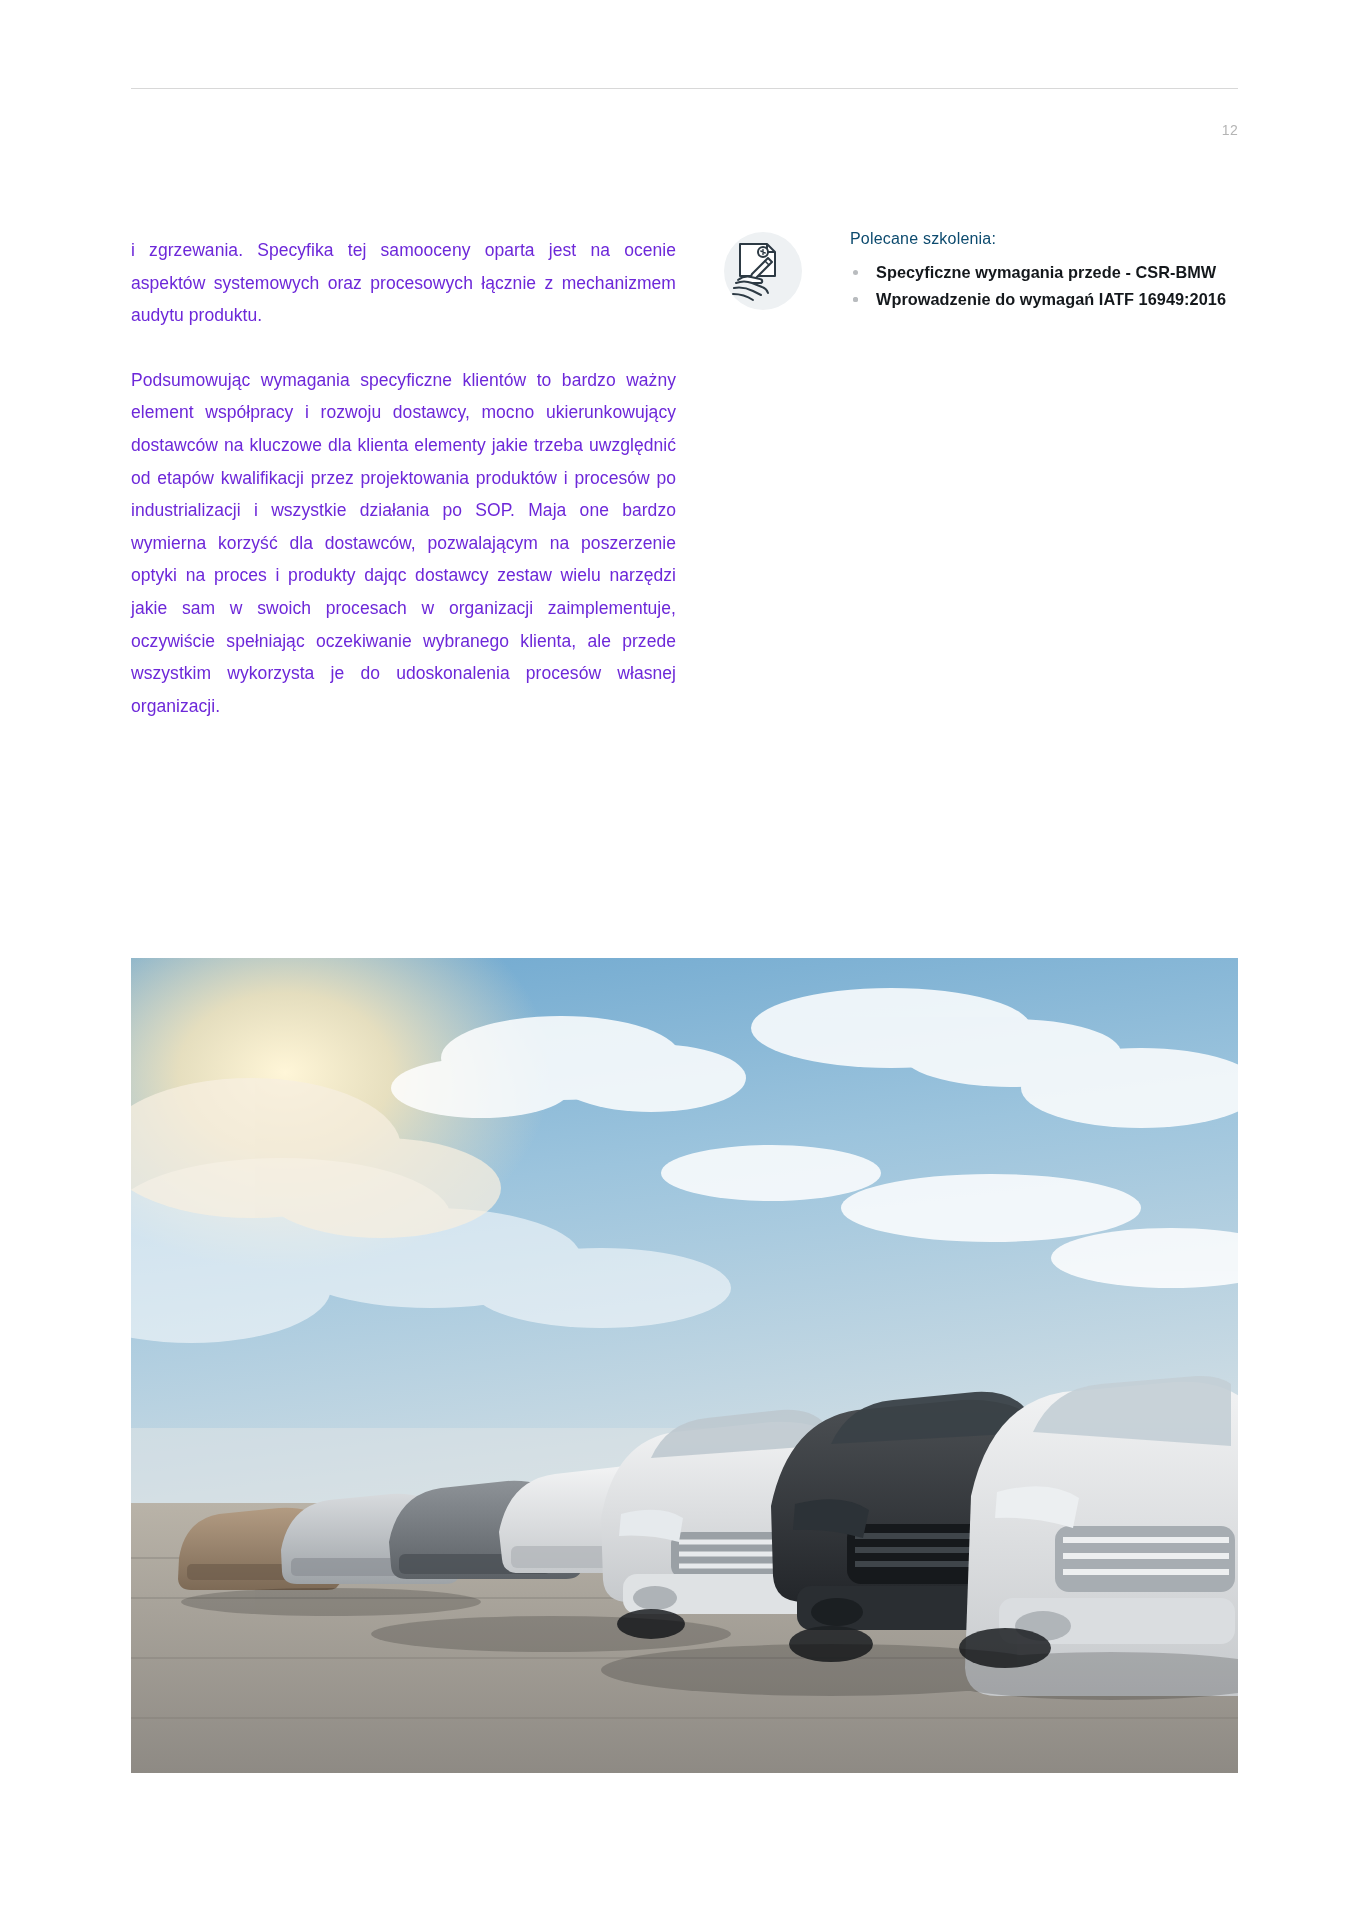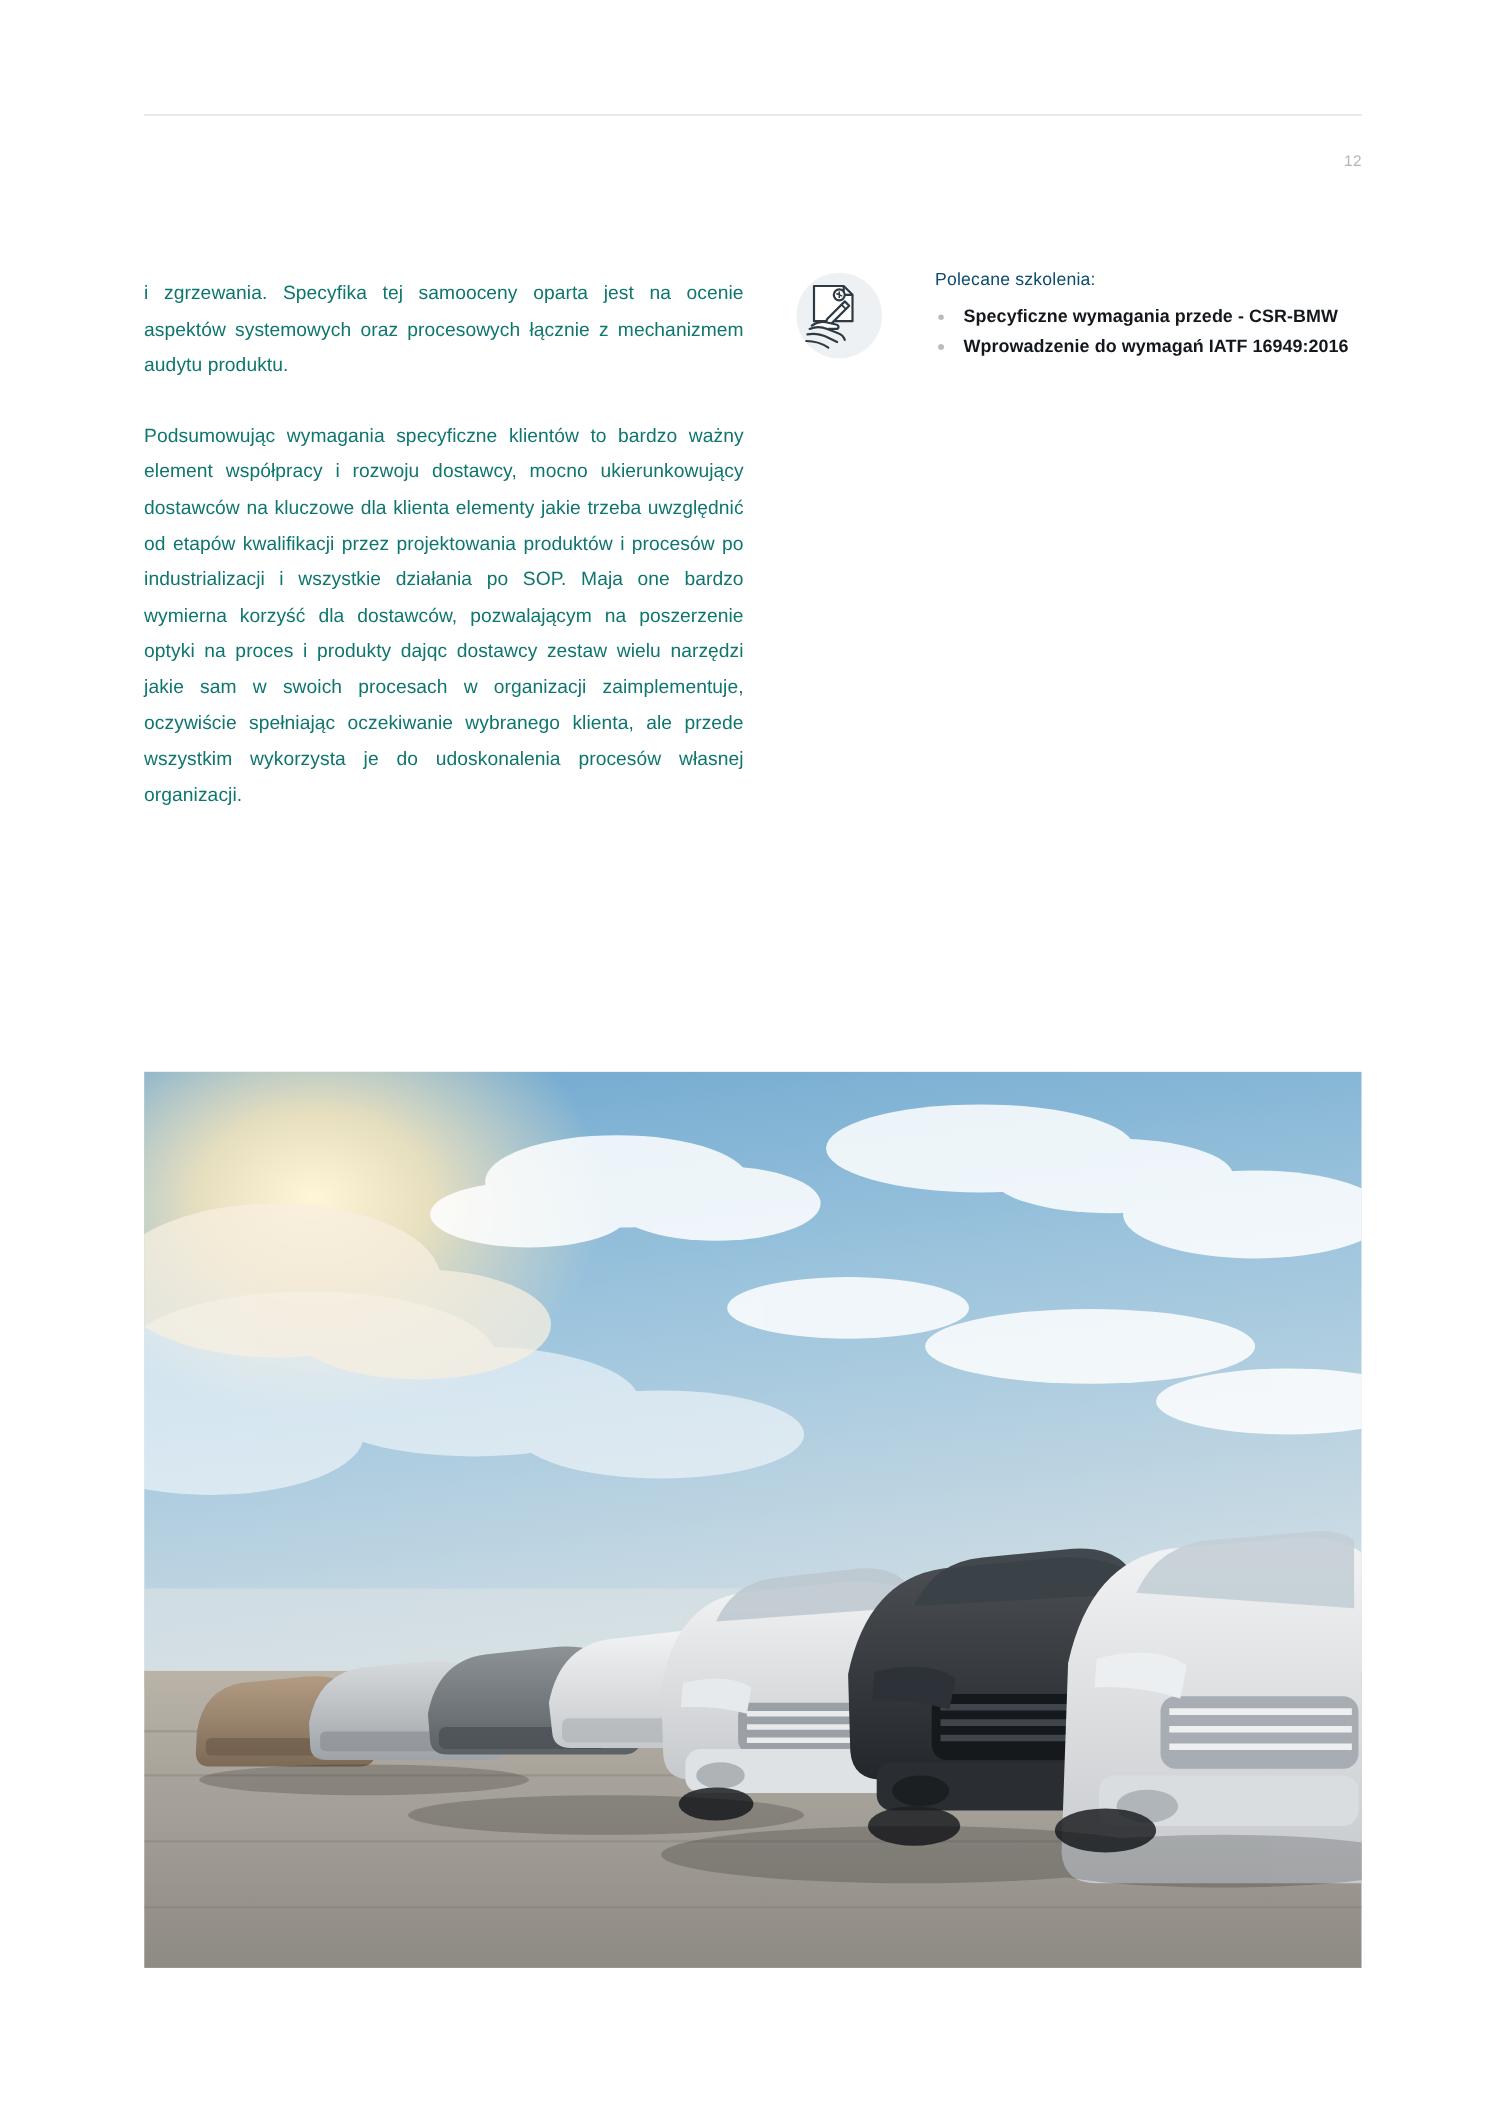--- a/index.html
+++ b/index.html
@@ -13,21 +13,20 @@
     font-family: "Liberation Sans", sans-serif;
     color: #1c1c1c;
     position: relative;
     overflow: hidden;
   }
 
   .page {
     position: absolute;
     inset: 0;
     background: #ffffff;
-    margin-top: 16px;
   }
 
   
   .top-rule {
     position: absolute;
     left: 131px;
     top: 88px;
     width: 1107px;
     height: 1px;
     background: #d8d8d8;
@@ -46,21 +45,21 @@
   .text-col {
     position: absolute;
     left: 131px;
     top: 234px;
     width: 545px;
   }
   .text-col p {
     margin: 0;
     font-size: 17.5px;
     line-height: 32.6px;
-    color: #0f766e;
+    color: #6d28d9;
     letter-spacing: .05px;
     text-align: justify;
     text-justify: inter-word;
   }
   .text-col p.first { margin-bottom: 32px; }
 
   
   .side-col {
     position: absolute;
     left: 718px;

